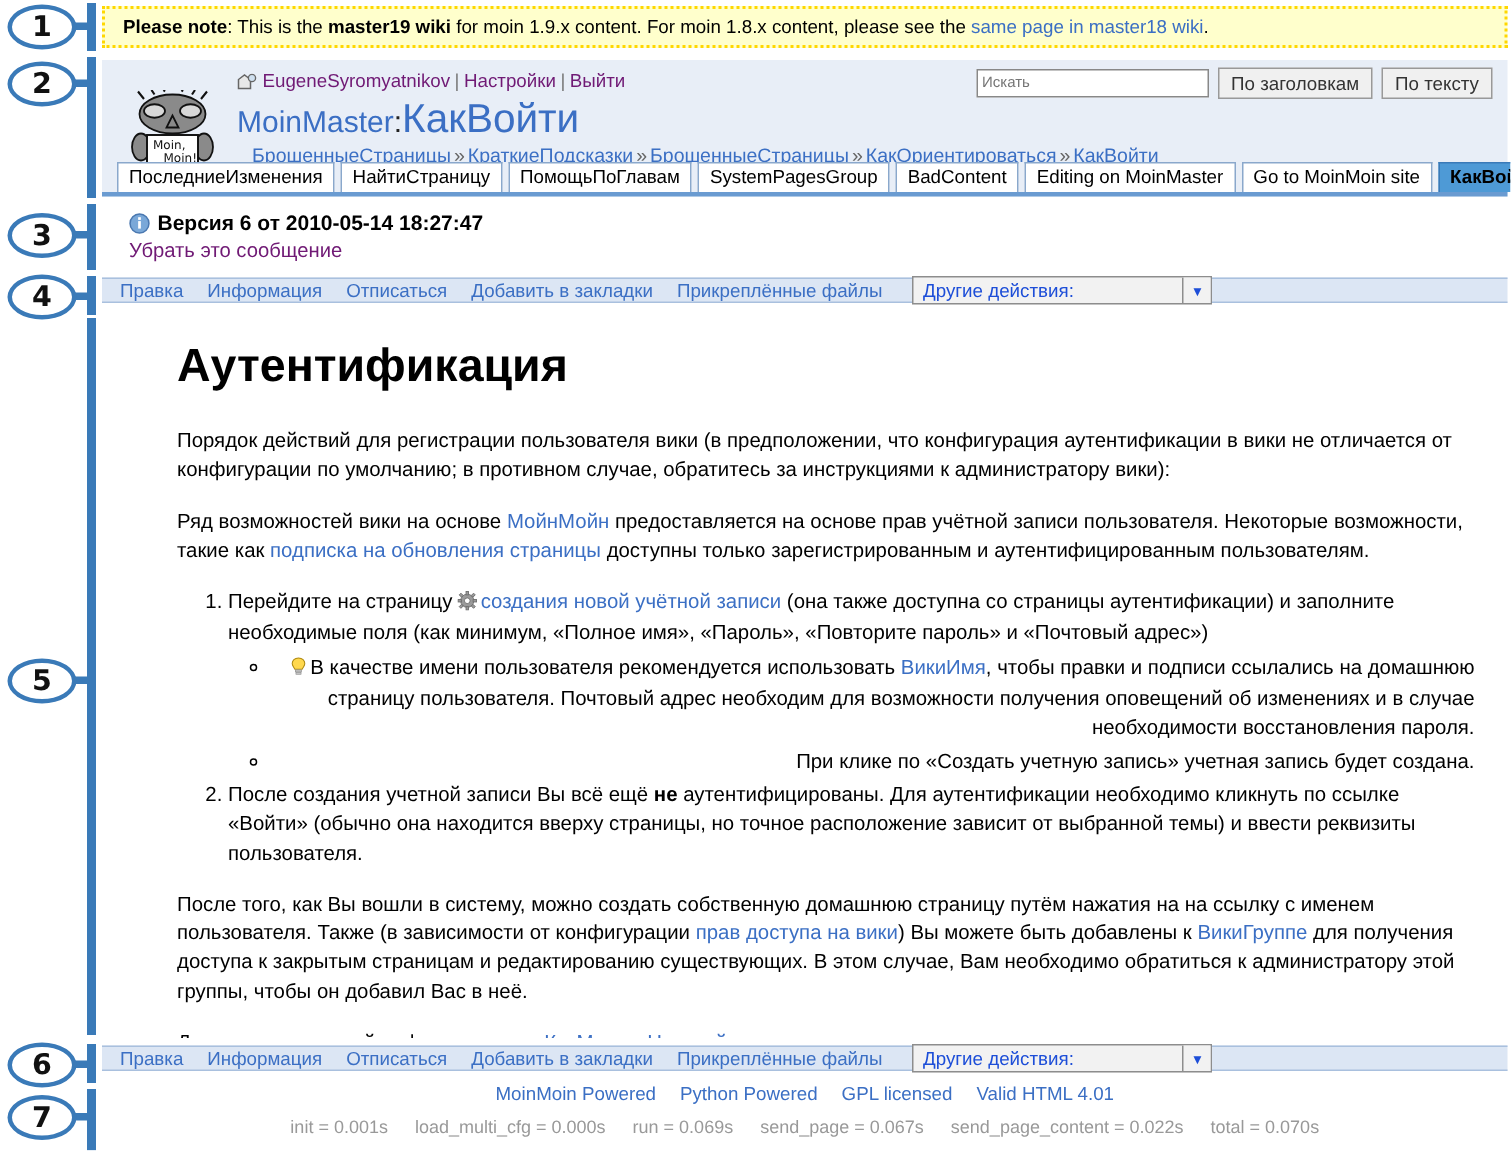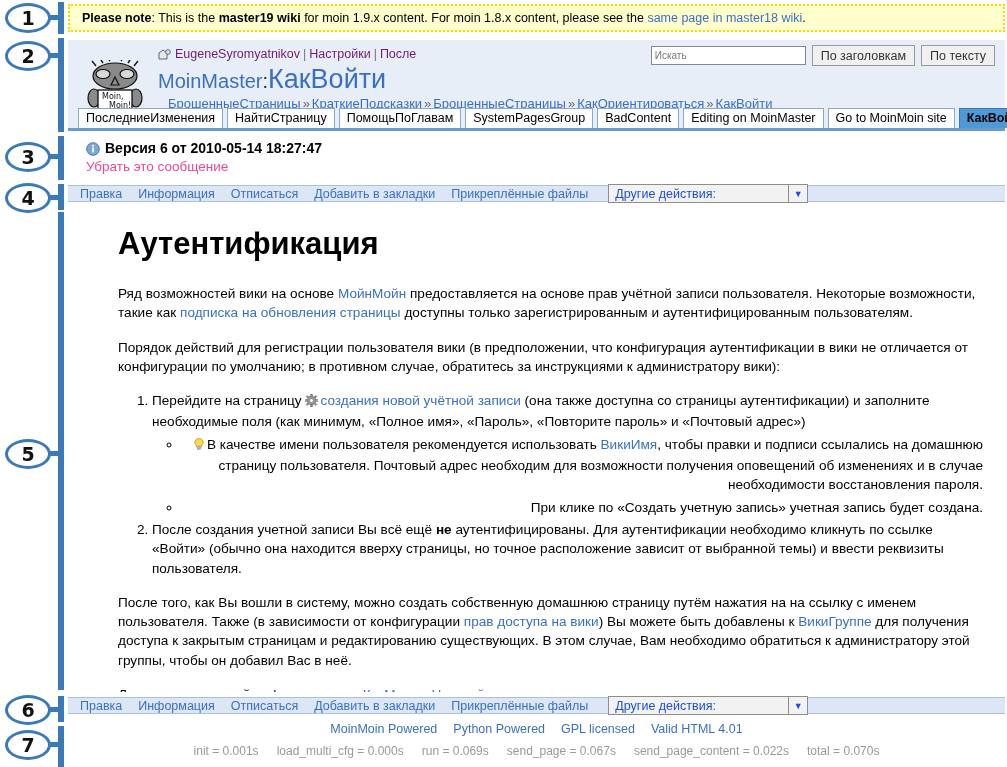--- a/index.html
+++ b/index.html
@@ -203,21 +203,21 @@
   }
   .msg-line1 {
     font-size: 14px;
     font-weight: bold;
     color: #000;
     padding-top: 6px;
     white-space: nowrap;
   }
   .info-icon { display:inline-block; vertical-align:-3px; margin-right:5px; }
   .msg-line2 { font-size: 13.5px; }
-  .msg-line2 a { color: #ec4899; text-decoration: none; }
+  .msg-line2 a { color: #701a75; text-decoration: none; }
 
   
   .actionbar {
     position: absolute;
     left: 0;
     width: 937px;
     height: 17px;
     background: #dce6f4;
     border-top: 1px solid #a9c0de;
     border-bottom: 1px solid #a9c0de;
@@ -401,21 +401,21 @@
           <text x="33" y="48" font-family="DejaVu Sans, sans-serif" font-size="8" fill="#111">Moin!</text>
         </svg>
       </div>
 
       <div class="username-row">
         <span class="user-icon">
           <svg width="14" height="12" viewBox="0 0 14 12">
             <path d="M1 10 L1 4 L5 1 L9 4 L9 10 Z" fill="#e8e8e8" stroke="#666" stroke-width="1"></path>
             <circle cx="10" cy="3" r="2.4" fill="#cfe0f0" stroke="#666" stroke-width="0.9"></circle>
           </svg>
-        </span><a href="#">EugeneSyromyatnikov</a><span class="sep">|</span><a href="#">Настройки</a><span class="sep">|</span><a href="#">После</a>
+        </span><a href="#">EugeneSyromyatnikov</a><span class="sep">|</span><a href="#">Настройки</a><span class="sep">|</span><a href="#">Выйти</a>
       </div>
 
       <div class="title-row">
         <span class="parent">MoinMaster</span><span class="colon">:</span><span class="pagename">КакВойти</span>
       </div>
 
       <div class="breadcrumb">
         <a href="#">БрошенныеСтраницы</a><span class="sep">»</span><a href="#">КраткиеПодсказки</a><span class="sep">»</span><a href="#">БрошенныеСтраницы</a><span class="sep">»</span><a href="#">КакОриентироваться</a><span class="sep">»</span><a href="#">КакВойти</a>
       </div>
 
@@ -458,23 +458,23 @@
       <a href="#">Прикреплённые файлы</a>
       <div class="act-select">
         <span>Другие действия:</span>
         <span class="arrow">▼</span>
       </div>
     </div>
 
     <div class="main">
       <h1>Аутентификация</h1>
 
+      <p>Порядок действий для регистрации пользователя вики (в предположении, что конфигурация аутентификации в вики не отличается от конфигурации по умолчанию; в противном случае, обратитесь за инструкциями к администратору вики):</p>
+
       <p><span>Ряд возможностей вики на основе </span><a href="#">МойнМойн</a><span> предоставляется на основе прав учётной записи пользователя. Некоторые возможности, такие как </span><a href="#">подписка на обновления страницы</a><span> доступны только зарегистрированным и аутентифицированным пользователям.</span></p>
-
-      <p>Порядок действий для регистрации пользователя вики (в предположении, что конфигурация аутентификации в вики не отличается от конфигурации по умолчанию; в противном случае, обратитесь за инструкциями к администратору вики):</p>
 
       <ol>
         <li>
           <span>Перейдите на страницу </span><span class="gear-ico"><svg width="13" height="13" viewBox="0 0 13 13">
                 <g fill="#9a9a9a" stroke="#6e6e6e" stroke-width="0.6">
                   <circle cx="6.5" cy="6.5" r="4.4"></circle>
                   <rect x="5.7" y="0.3" width="1.6" height="2.3"></rect>
                   <rect x="5.7" y="10.4" width="1.6" height="2.3"></rect>
                   <rect x="0.3" y="5.7" width="2.3" height="1.6"></rect>
                   <rect x="10.4" y="5.7" width="2.3" height="1.6"></rect>

